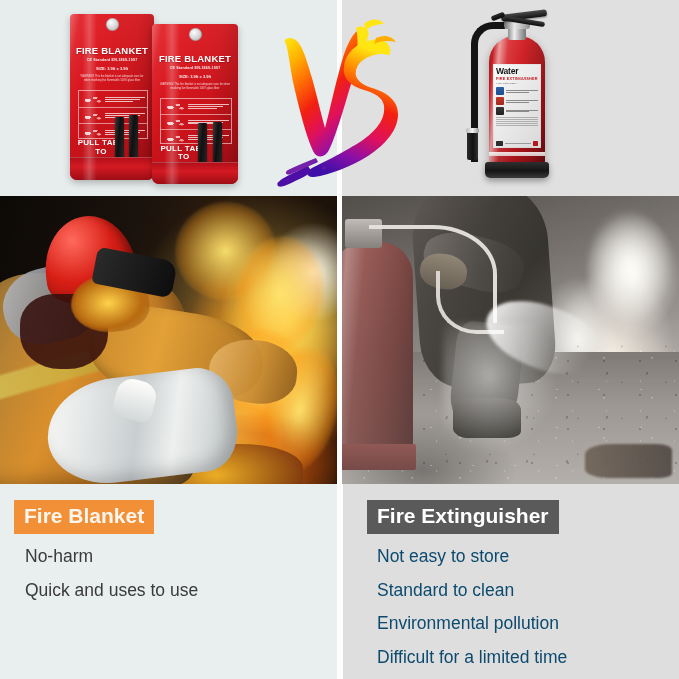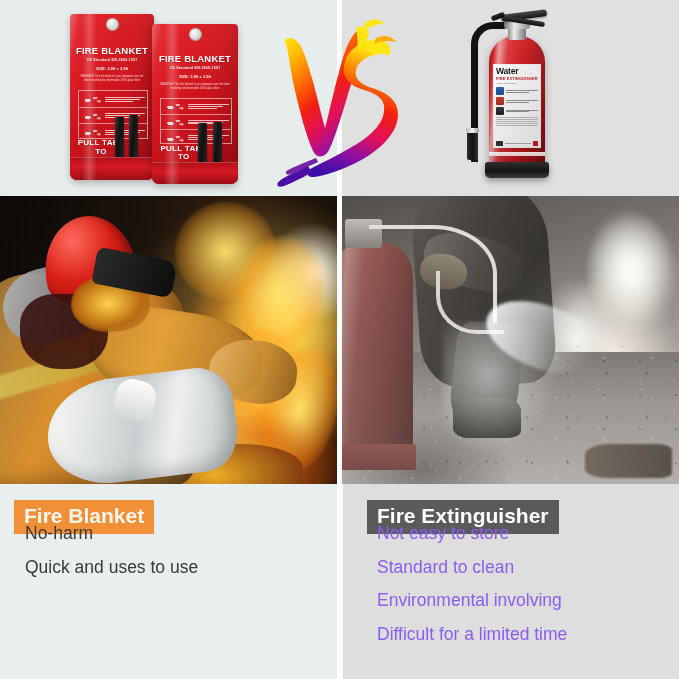--- a/index.html
+++ b/index.html
@@ -468,31 +468,31 @@
     font-size:21px;
     line-height:1.12;
     white-space:nowrap;
   }
   .badge-orange{background:#f19036;color:#fdf6ef;}
   .badge-grey{background:#5a5a5a;color:#ffffff;}
 
   .compare-left .badge-wrap{position:absolute;left:14px;top:16px;}
   .compare-right .badge-wrap{position:absolute;left:24px;top:16px;}
 
-  .feat-list{position:absolute;top:41px;margin:0;padding:0;list-style:none;}
+  .feat-list{position:absolute;top:64px;margin:0;padding:0;list-style:none;}
   .compare-left .feat-list{left:25px;}
   .compare-right .feat-list{left:34px;}
   .feat-list li{
     font-size:17.5px;
     line-height:1;
     margin-bottom:16px;
     white-space:nowrap;
   }
   .compare-left .feat-list li{color:#3a3a3a;}
-  .compare-right .feat-list li{color:#8b5cf6;}
+  .compare-right .feat-list li{color:#0c4a6e;}
 </style>
 </head>
 <body>
 
 <div class="infographic">
 
   <div class="bg-left-top"></div>
   <div class="bg-right-top"></div>
   <div class="bg-left-bottom"></div>
   <div class="bg-right-bottom"></div>
@@ -735,18 +735,18 @@
     </ul>
   </div>
 
   <div class="compare compare-right">
     <div class="badge-wrap">
       <span class="badge badge-grey">Fire Extinguisher</span>
     </div>
     <ul class="feat-list">
       <li>Not easy to store</li>
       <li>Standard to clean</li>
-      <li>Environmental involving</li>
+      <li>Environmental pollution</li>
       <li>Difficult for a limited time</li>
     </ul>
   </div>
 
 </div>
 
 </body></html>

